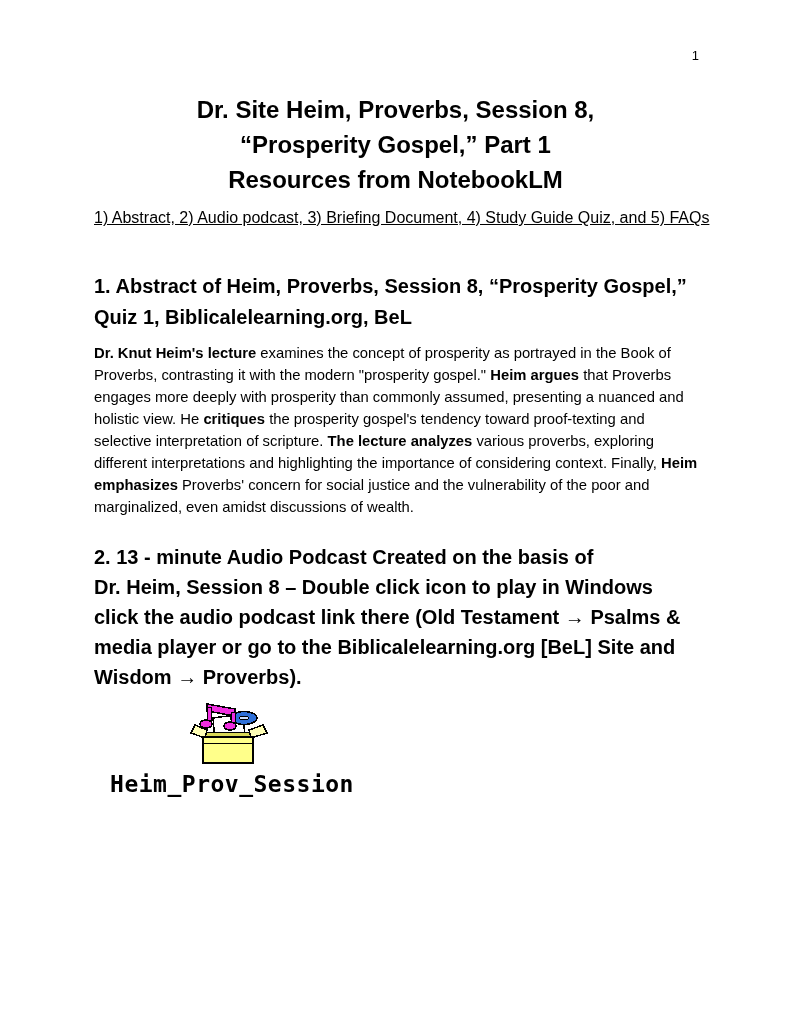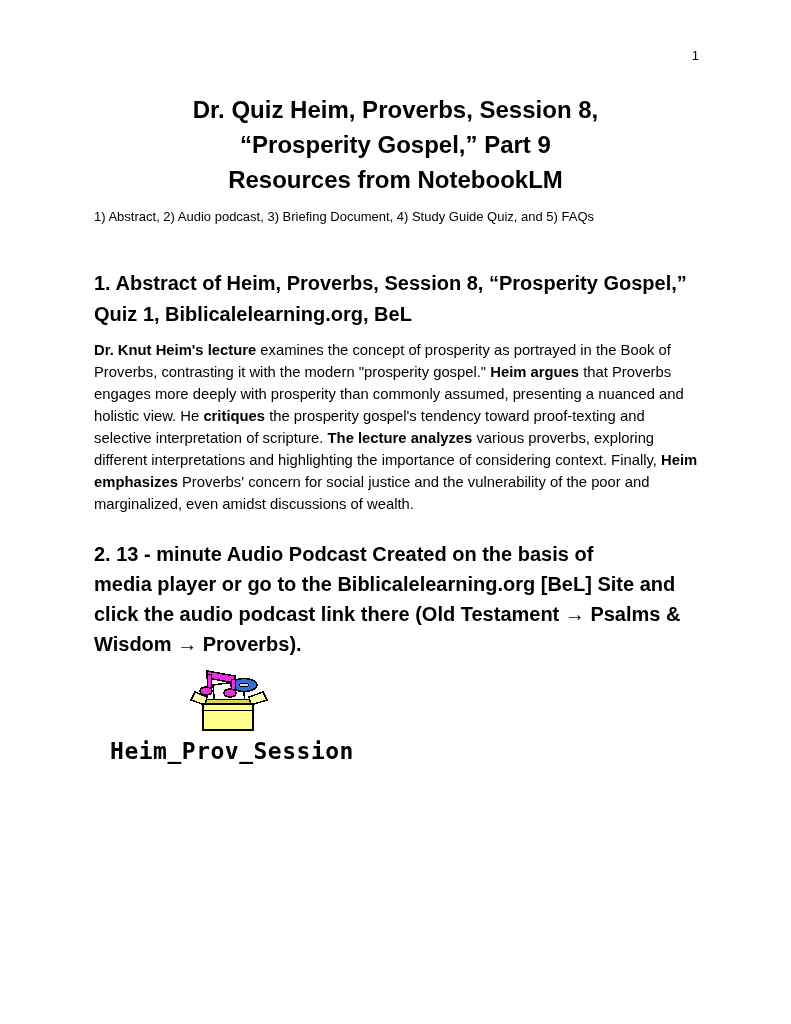--- a/index.html
+++ b/index.html
@@ -20,22 +20,23 @@
     font-size: 13px;
   }
   .doc-title {
     text-align: center;
     font-weight: 700;
     font-size: 24px;
     line-height: 35px;
   }
   .intro {
     margin: 12px 0 0 0;
-    font-size: 13px;
+    font-size: 16px;
     white-space: nowrap;
+    text-decoration: underline;
   }
   .hd {
     margin: 44px 0 0 0;
     font-size: 20px;
     font-weight: 700;
     line-height: 31px;
   }
   .hd div { white-space: nowrap; }
   .hd2 { margin-top: 24px; line-height: 30px; }
   .para {
@@ -61,40 +62,41 @@
   }
 </style>
 </head>
 <body>
 
 <div class="page">
 
   <div class="page-number">1</div>
 
   <header class="doc-title">
-    <div>Dr. Quiz Heim, Proverbs, Session 8,</div>
-    <div>“Prosperity Gospel,” Part 9</div>
+    <div>Dr. Site Heim, Proverbs, Session 8,</div>
+    <div>“Prosperity Gospel,” Part 1</div>
     <div>Resources from NotebookLM</div>
   </header>
 
   <p class="intro">1) Abstract, 2) Audio podcast, 3) Briefing Document, 4) Study Guide Quiz, and 5) FAQs</p>
 
   <h2 class="hd">
     <div>1. Abstract of Heim, Proverbs, Session 8, “Prosperity Gospel,”</div>
     <div>Quiz 1, Biblicalelearning.org, BeL</div>
   </h2>
 
   <p class="para">
     <span class="b">Dr. Knut Heim's lecture</span><span> examines the concept of prosperity as portrayed in the Book of Proverbs, contrasting it with the modern "prosperity gospel." </span><span class="b">Heim argues</span><span> that Proverbs engages more deeply with prosperity than commonly assumed, presenting a nuanced and holistic view. He </span><span class="b">critiques</span><span> the prosperity gospel's tendency toward proof-texting and selective interpretation of scripture. </span><span class="b">The lecture analyzes</span><span> various proverbs, exploring different interpretations and highlighting the importance of considering context. Finally, </span><span class="b">Heim emphasizes</span><span> Proverbs' concern for social justice and the vulnerability of the poor and marginalized, even amidst discussions of wealth.</span>
   </p>
 
   <h2 class="hd hd2">
     <div>2.  13 - minute Audio Podcast Created on the basis of</div>
+    <div>Dr. Heim, Session 8 –  Double click icon to play in Windows</div>
+    <div>click the audio podcast link there (Old Testament → Psalms &amp;</div>
     <div>media player or go to the Biblicalelearning.org [BeL] Site and</div>
-    <div>click the audio podcast link there (Old Testament → Psalms &amp;</div>
     <div>Wisdom → Proverbs).</div>
   </h2>
 
   <div class="audio">
     <svg width="86" height="66" viewBox="0 0 86 66" shape-rendering="crispEdges">
 
       <polygon points="24,16 54,12 56,36 26,40" fill="#ffffff" stroke="#000" stroke-width="1.5"></polygon>
 
       <ellipse cx="55" cy="16" rx="13" ry="6.5" fill="#2e6fd8" stroke="#000" stroke-width="1.5"></ellipse>
       <ellipse cx="55" cy="16" rx="4.5" ry="2" fill="#cfe0ff" stroke="#000" stroke-width="1"></ellipse>

